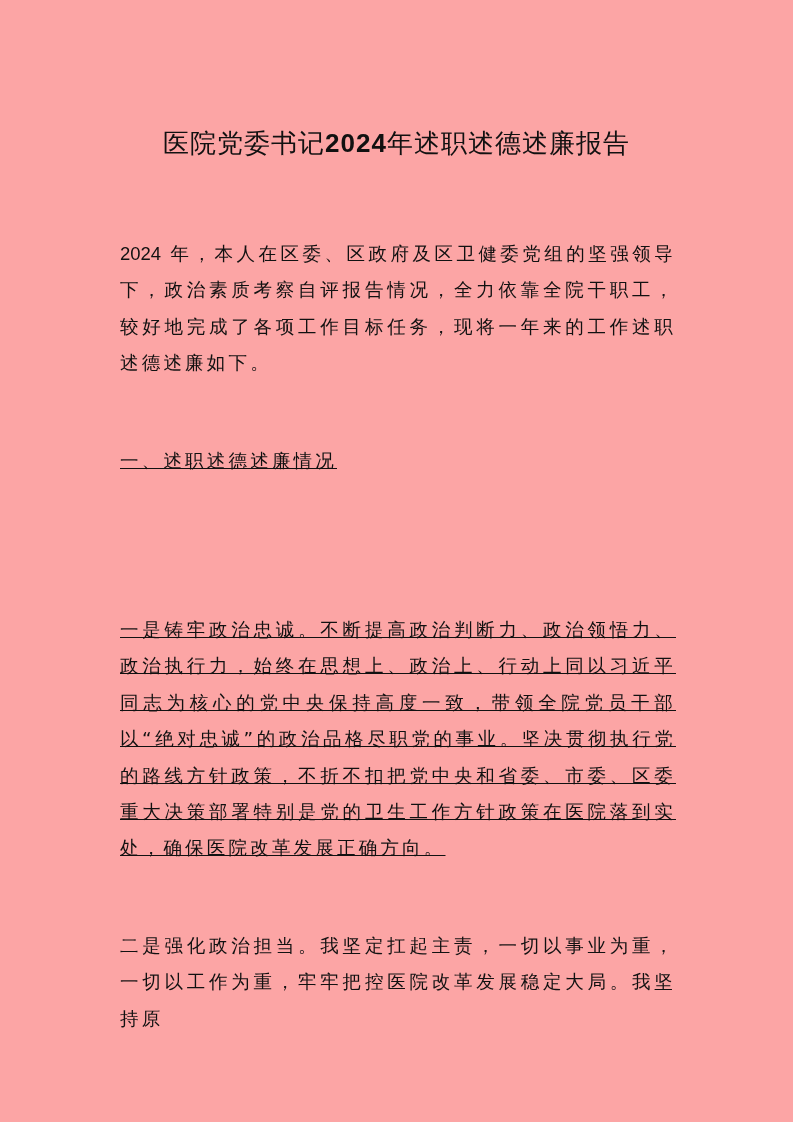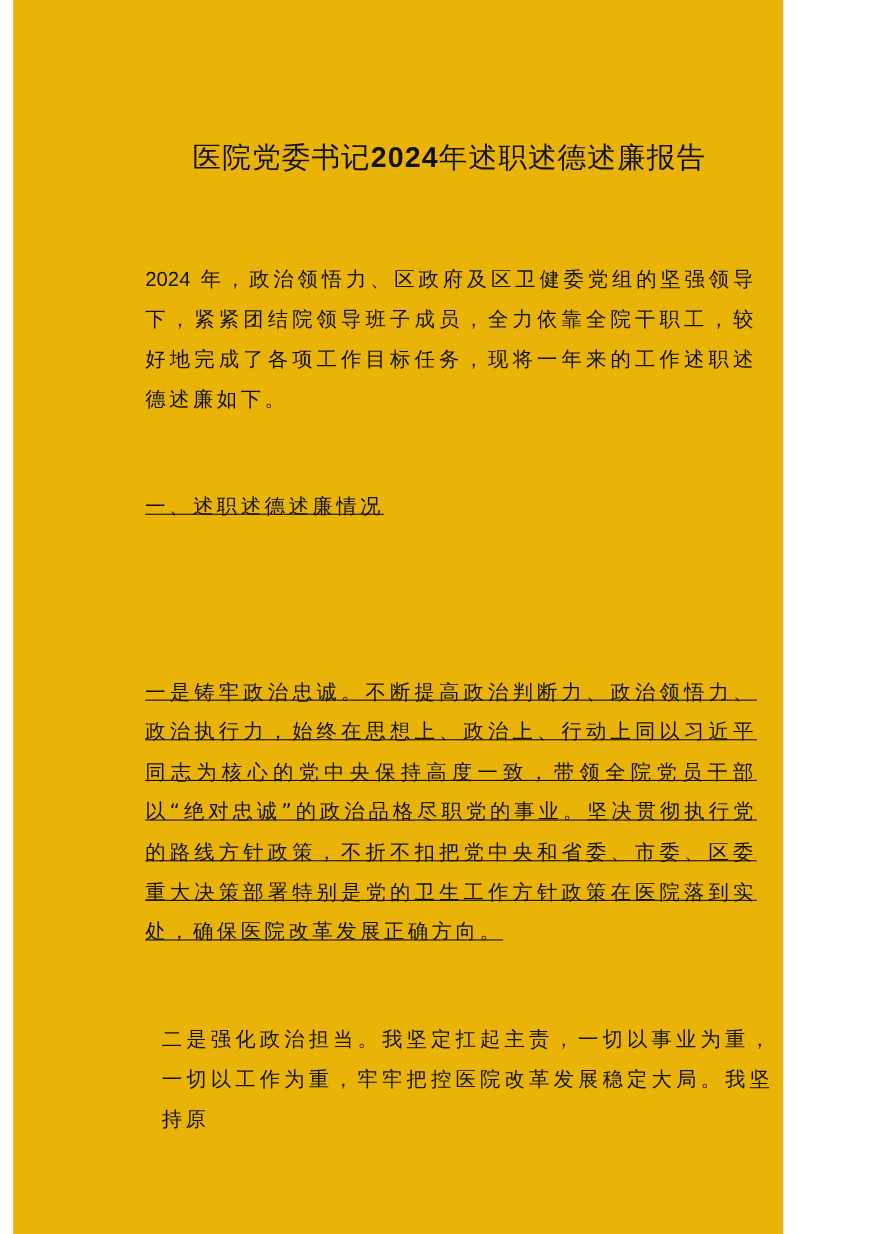--- a/index.html
+++ b/index.html
@@ -1,32 +1,32 @@
 <!DOCTYPE html>
 <html><head>
 <meta charset="utf-8">
 <style>
   html, body { margin: 0; padding: 0; background: #ffffff; }
   body { width: 793px; height: 1122px; position: relative; overflow: hidden;
          font-family: "DejaVu Sans", "Liberation Sans", sans-serif; color: #111; }
-  .page { position: absolute; left: 12px; top: 0; width: 700px; height: 1122px; background: #eab308; }
+  .page { position: absolute; left: 0; top: 0; width: 793px; height: 1122px; background: #fca5a5; }
   .title { position: absolute; top: 126px; left: 0; width: 793px; text-align: center;
            font-size: 26px; letter-spacing: 1px; color: #111; }
   .title .num { font-family: "Liberation Sans", sans-serif; font-weight: bold; }
   .para { position: absolute; left: 120px; width: 556px; font-size: 18.5px;
           line-height: 36.4px; letter-spacing: 3.2px; text-align: justify; text-align-last: left; margin: 0; }
   .para .num { font-family: "Liberation Sans", sans-serif; letter-spacing: 0; }
 </style>
 </head>
 <body>
 
 <div class="page">
   <div class="title"><span>医院党委书记</span><span class="num">2024</span><span>年述职述德述廉报告</span></div>
 
-  <p class="para" style="top:236px;"><span class="num">2024</span><span> 年，政治领悟力、区政府及区卫健委党组的坚强领导下，紧紧团结院领导班子成员，全力依靠全院干职工，较好地完成了各项工作目标任务，现将一年来的工作述职述德述廉如下。</span></p>
+  <p class="para" style="top:236px;"><span class="num">2024</span><span> 年，本人在区委、区政府及区卫健委党组的坚强领导下，政治素质考察自评报告情况，全力依靠全院干职工，较好地完成了各项工作目标任务，现将一年来的工作述职述德述廉如下。</span></p>
 
   <p class="para" style="top:443px;text-decoration:underline;">一、述职述德述廉情况</p>
 
 
   <p class="para" style="top:612px;text-decoration:underline;">一是铸牢政治忠诚。不断提高政治判断力、政治领悟力、政治执行力，始终在思想上、政治上、行动上同以习近平同志为核心的党中央保持高度一致，带领全院党员干部以“绝对忠诚”的政治品格尽职党的事业。坚决贯彻执行党的路线方针政策，不折不扣把党中央和省委、市委、区委重大决策部署特别是党的卫生工作方针政策在医院落到实处，确保医院改革发展正确方向。</p>
 
-  <p class="para" style="top:928px;margin-left:15px;">二是强化政治担当。我坚定扛起主责，一切以事业为重，一切以工作为重，牢牢把控医院改革发展稳定大局。我坚持原</p>
+  <p class="para" style="top:928px;">二是强化政治担当。我坚定扛起主责，一切以事业为重，一切以工作为重，牢牢把控医院改革发展稳定大局。我坚持原</p>
 </div>
 
 </body></html>

